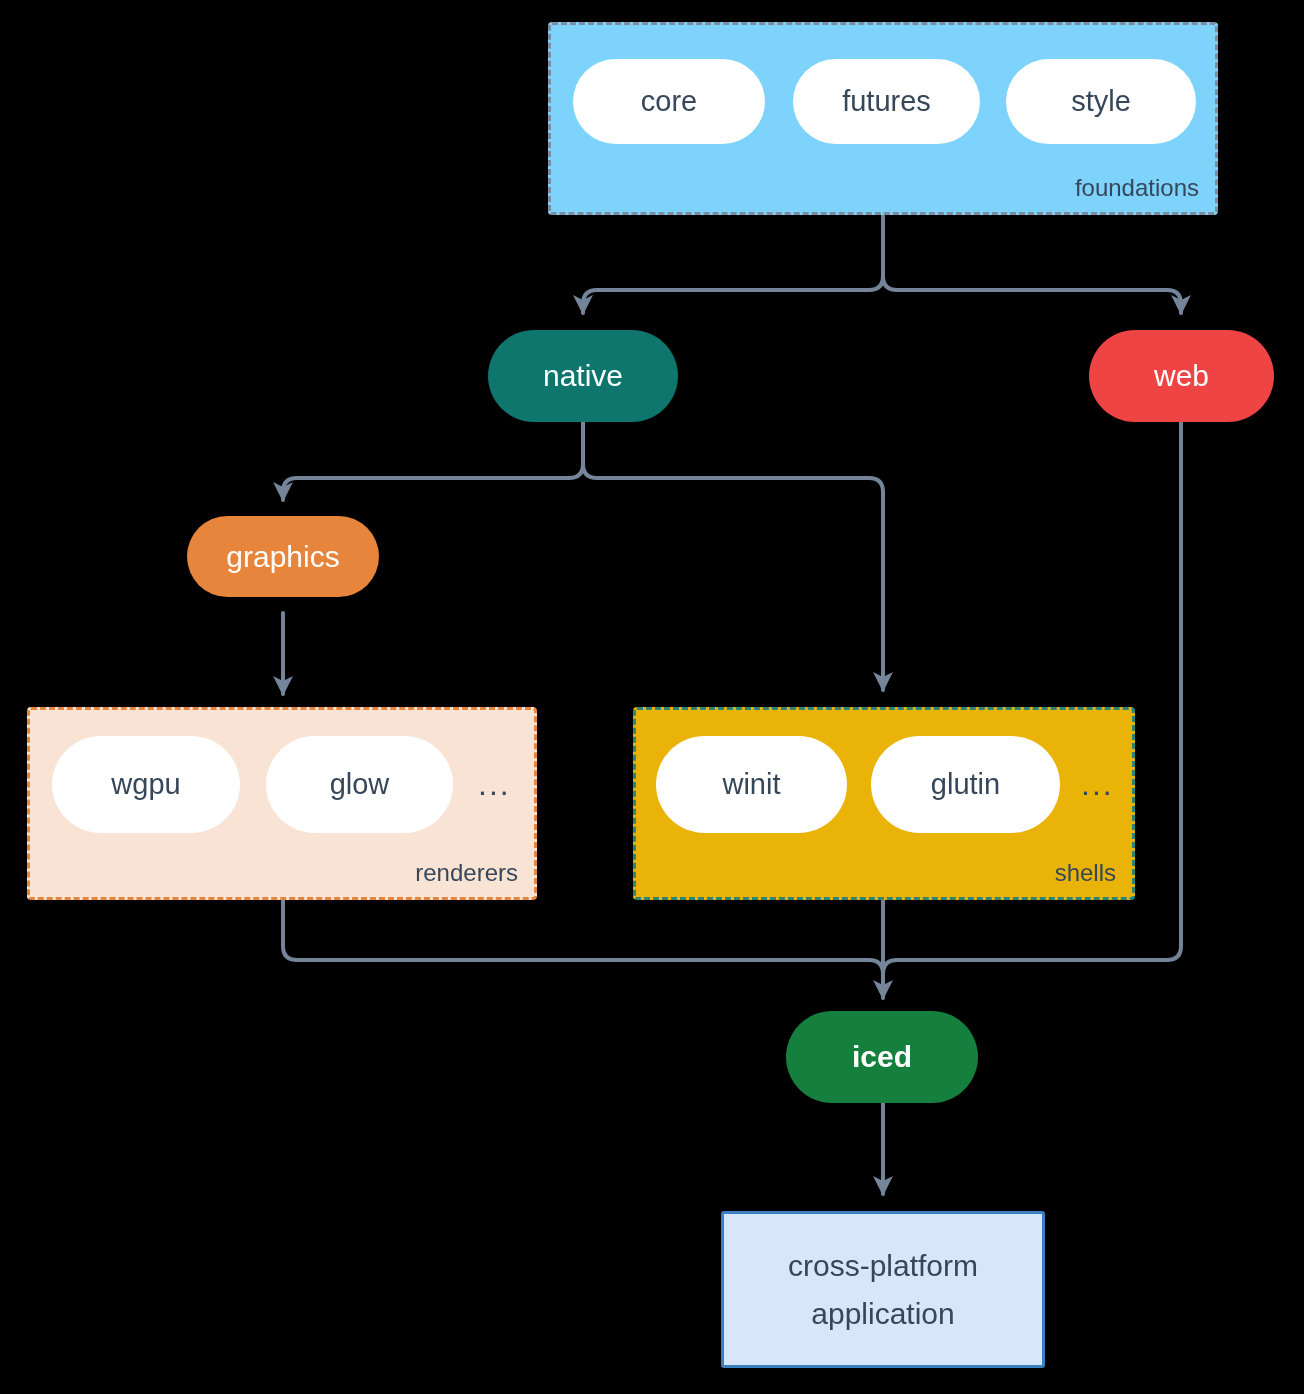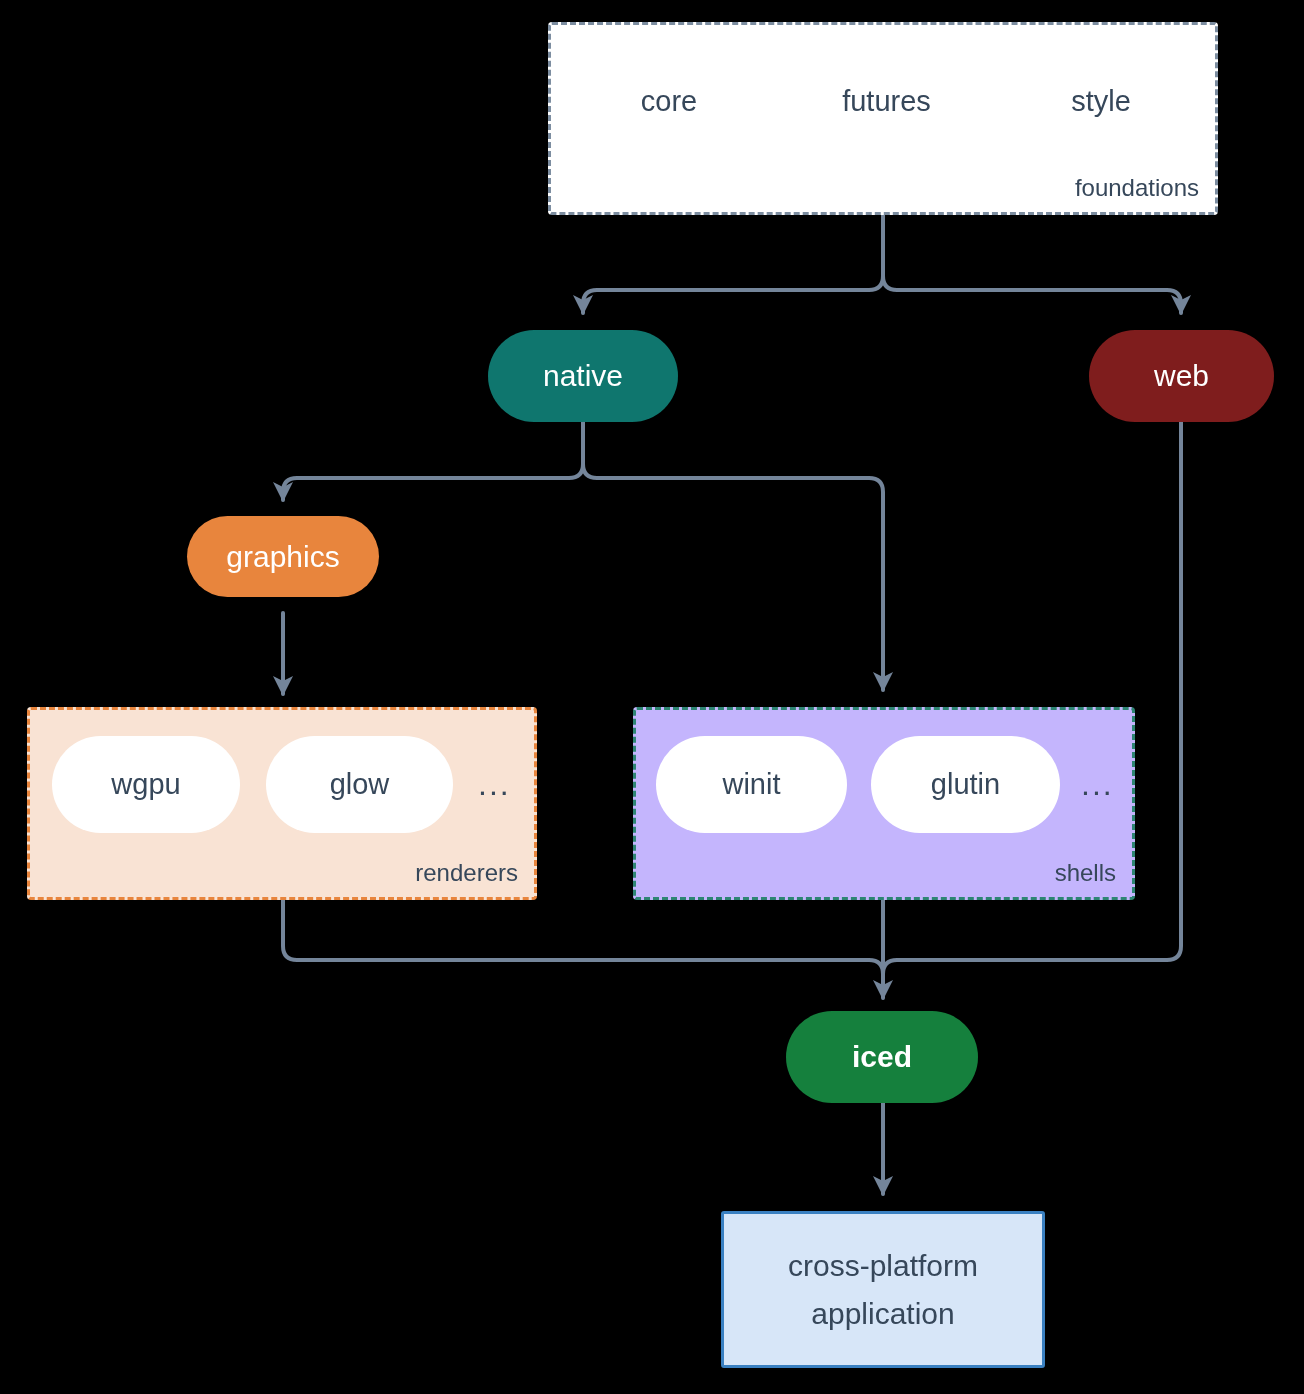--- a/index.html
+++ b/index.html
@@ -23,31 +23,31 @@
     width: 1304px;
     height: 1394px;
   }
   .group-box {
     position: absolute;
     box-sizing: border-box;
     border-radius: 4px;
   }
   .group-box.foundations {
     left: 548px; top: 22px; width: 670px; height: 193px;
-    background: #ffffff;
+    background: #7dd3fc;
     border: 3px dashed #7c8da0;
   }
   .group-box.renderers {
     left: 27px; top: 707px; width: 510px; height: 193px;
     background: #f9e3d4;
     border: 3px dashed #e8853d;
   }
   .group-box.shells {
     left: 633px; top: 707px; width: 502px; height: 193px;
-    background: #c4b5fd;
+    background: #eab308;
     border: 3px dashed #2e8573;
   }
   .corner-label {
     position: absolute;
     right: 16px; bottom: 10px;
     font-size: 24px;
     color: #36475a;
   }
   .pill-white {
     position: absolute;
@@ -70,21 +70,21 @@
   .node-pill {
     position: absolute;
     border-radius: 999px;
     display: flex;
     align-items: center;
     justify-content: center;
     color: #ffffff;
     font-size: 30px;
   }
   .node-pill.native { left: 488px; top: 330px; width: 190px; height: 92px; background: #0f766e; }
-  .node-pill.web     { left: 1089px; top: 330px; width: 185px; height: 92px; background: #7f1d1d; }
+  .node-pill.web     { left: 1089px; top: 330px; width: 185px; height: 92px; background: #ef4444; }
   .node-pill.graphics{ left: 187px; top: 516px; width: 192px; height: 81px; background: #e8853d; }
   .node-pill.iced    { left: 786px; top: 1011px; width: 192px; height: 92px; background: #15803d; font-weight: bold; }
   .app-box {
     position: absolute;
     left: 721px; top: 1211px; width: 324px; height: 157px;
     box-sizing: border-box;
     background: #d7e6f8;
     border: 3px solid #3a80c1;
     border-radius: 3px;
     display: flex;

